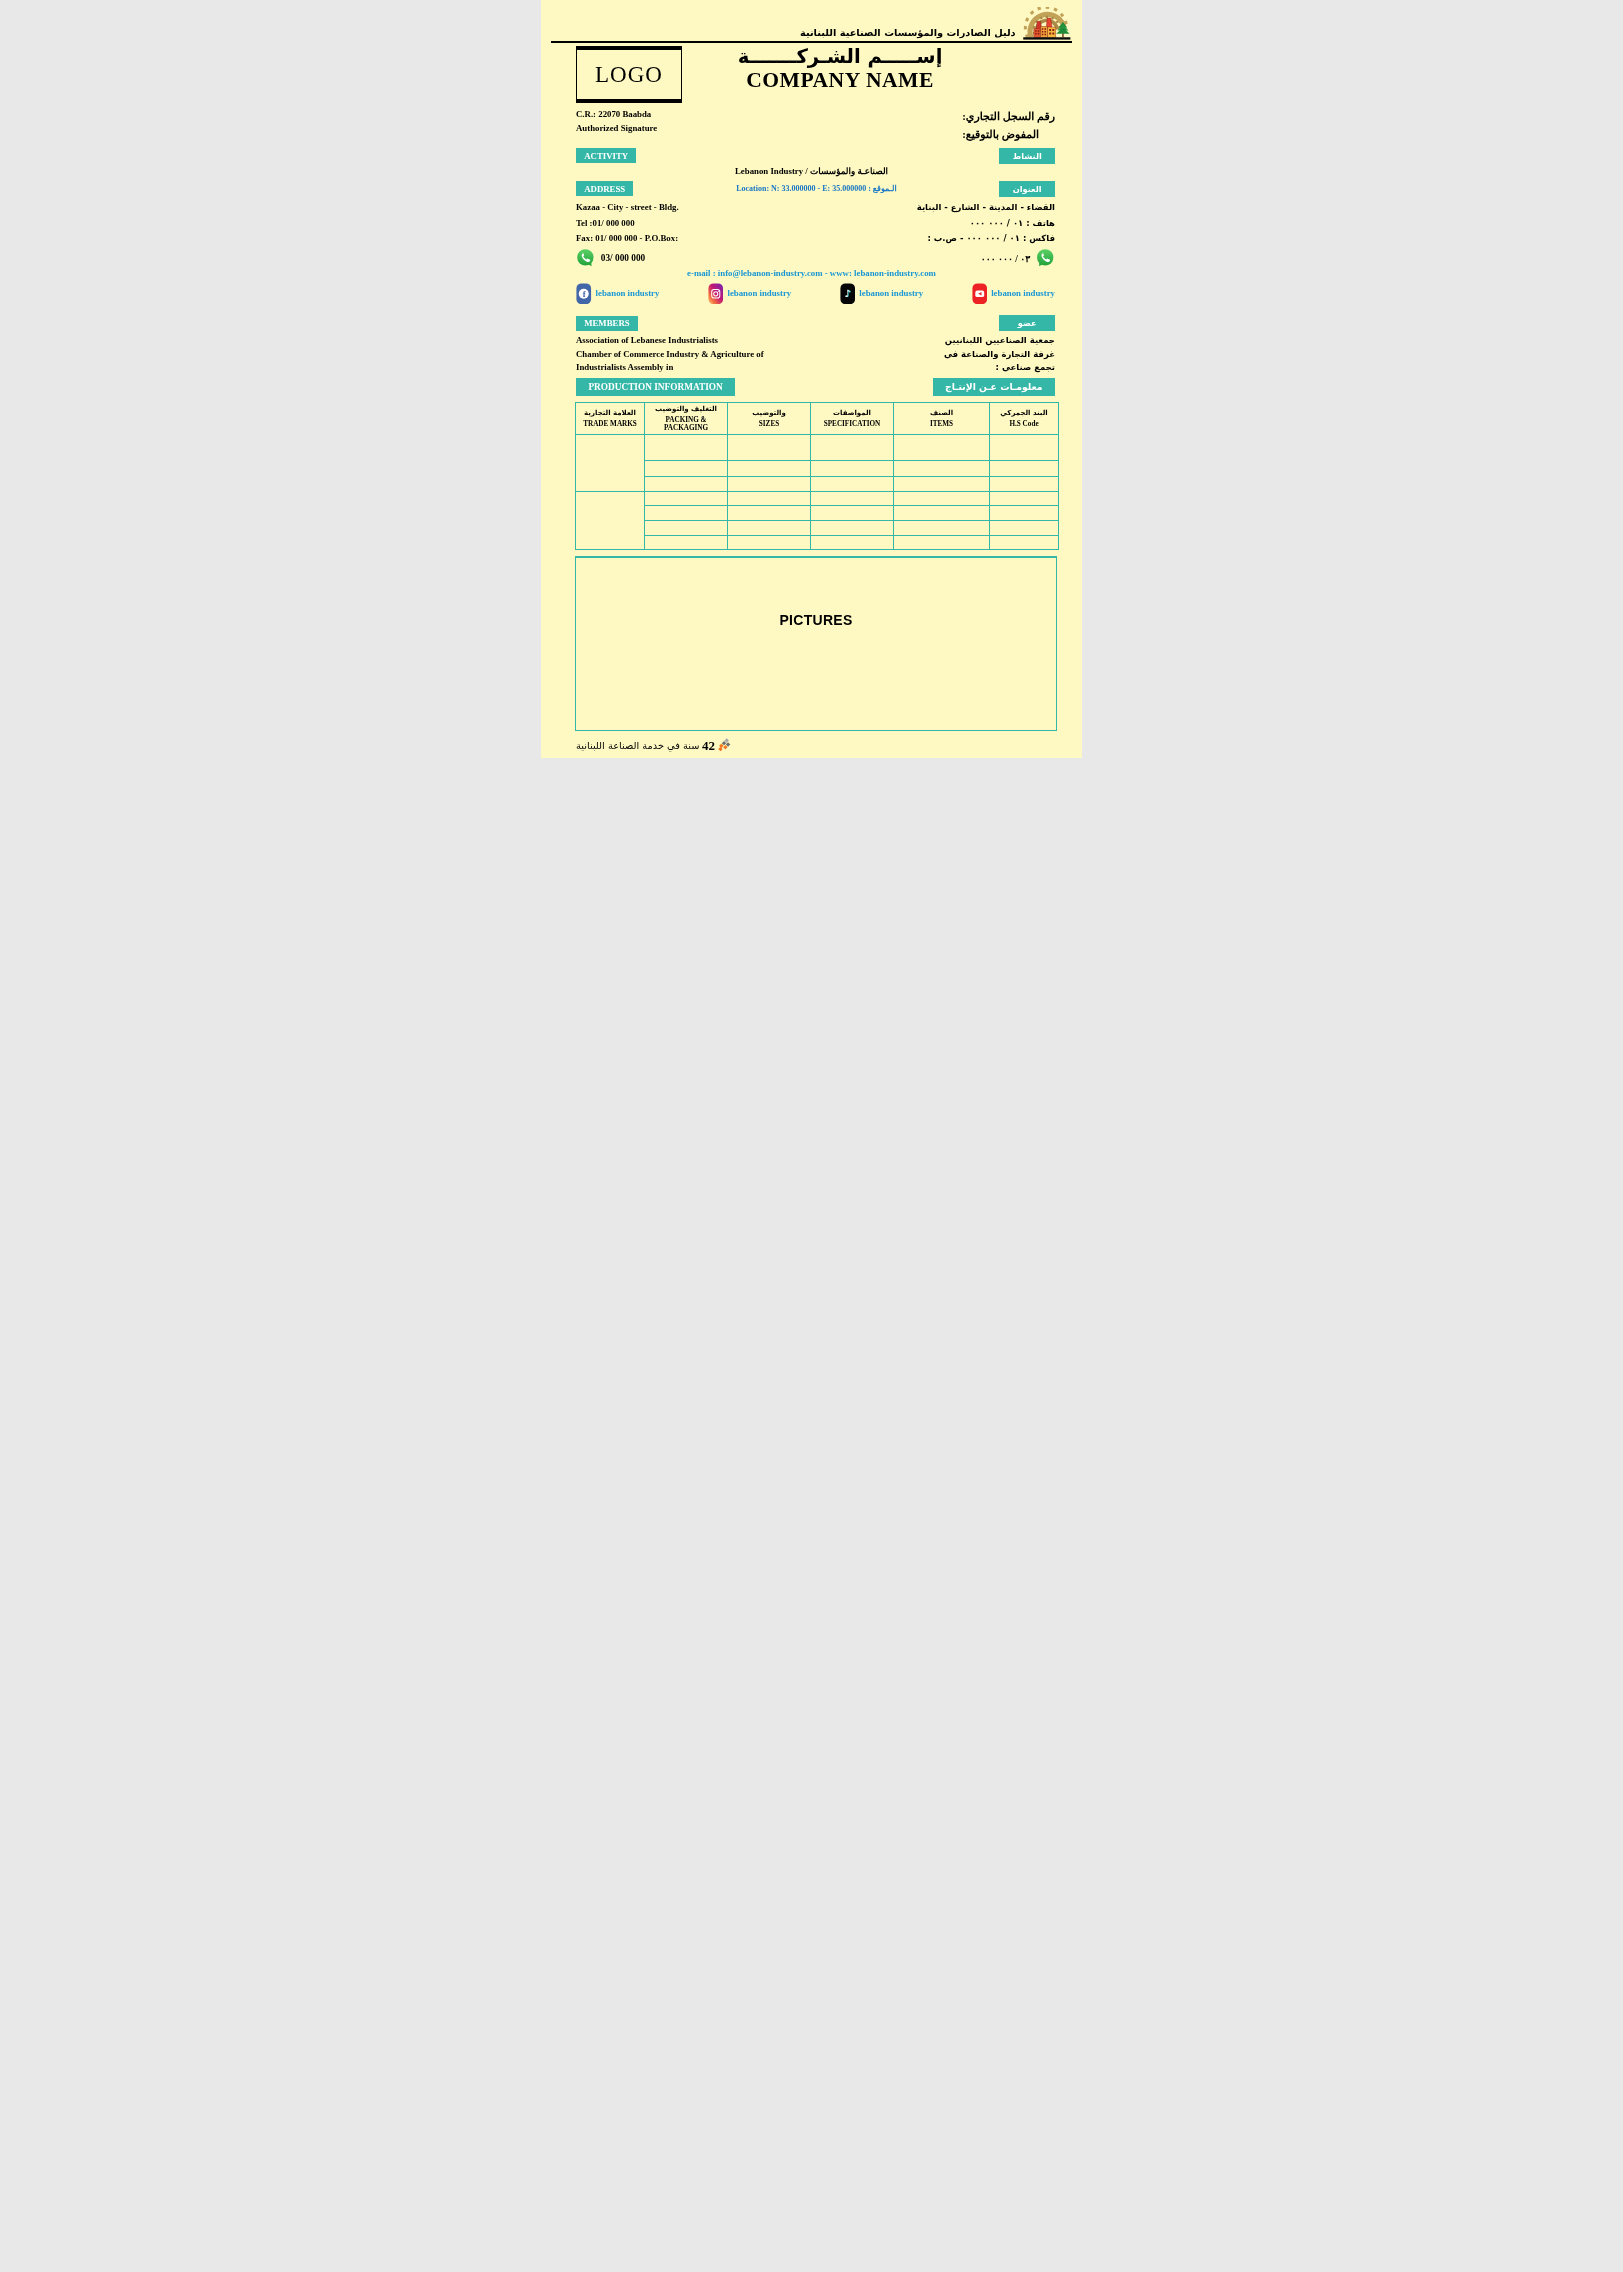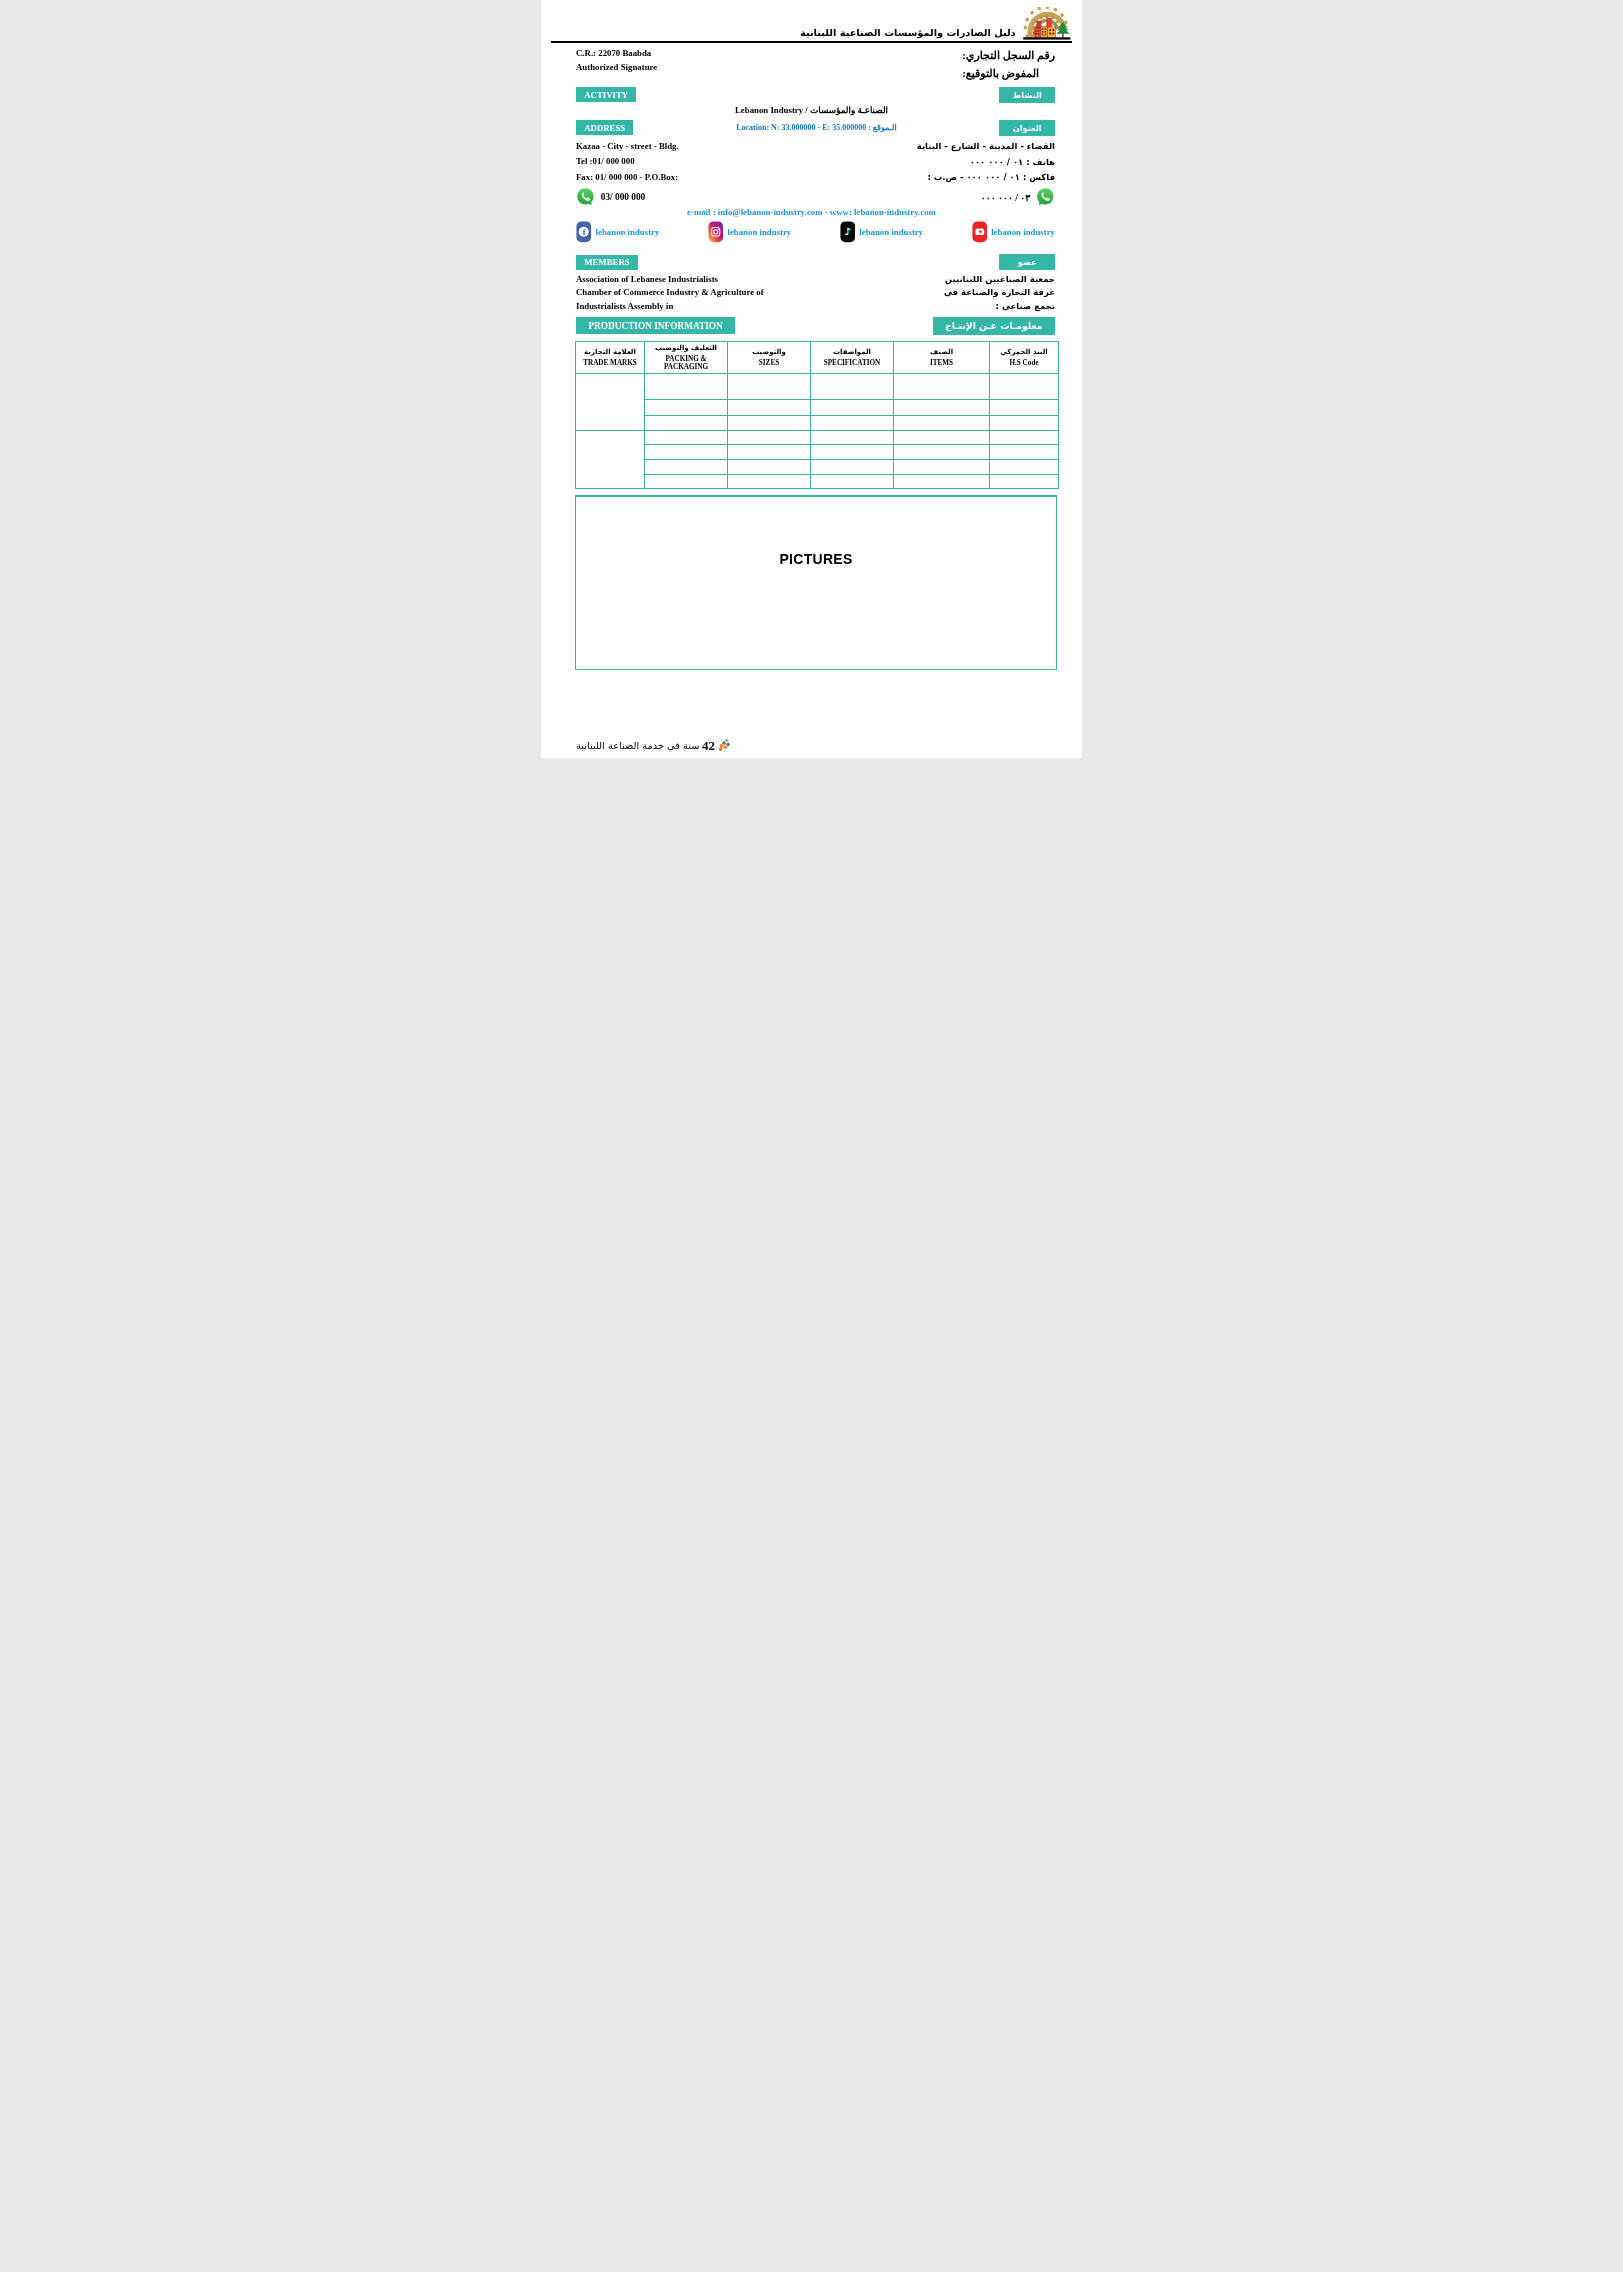--- a/index.html
+++ b/index.html
@@ -1,17 +1,17 @@
 <!DOCTYPE html>
 <html style="font-size:8.2px"><head>
 <meta charset="utf-8">
 <style>
   html,body{margin:0;padding:0;background:#e8e8e8;}
   .page{
-    width:541px;height:758px;margin:0 auto;background:#ffffff;
+    width:541px;height:758px;margin:0 auto;background:#fef9c3;
     position:relative;overflow:hidden;
     font-family:"Liberation Serif","DejaVu Serif",serif;color:#000;
   }
   
   .masthead{display:flex;justify-content:flex-end;align-items:flex-end;gap:5.2px;padding:4.1px 7.2px 0 0;height:36px;}
   .masthead-title{font-family:"DejaVu Sans",sans-serif;font-weight:bold;font-size:9.8px;padding-bottom:2.1px;direction:rtl;}
   .top-rule{height:2.6px;background:#000;margin:0.5px 10.3px 0 10.3px;}
   
   .identity{display:flex;margin:3.1px 27px 0 35px;height:58px;}
   .logo-box{
@@ -106,20 +106,27 @@
         <rect x="101" y="64" width="4" height="13" fill="#7a4a21"></rect>
         <polygon points="103,38 114,52 92,52" fill="#1f8b3a"></polygon>
         <polygon points="103,44 117,60 89,60" fill="#27963f"></polygon>
         <polygon points="103,52 120,68 86,68" fill="#1f8b3a"></polygon>
         <rect x="2" y="77" width="120" height="6" fill="#0d0d0d"></rect>
       </svg>
     </span>
   </header>
   <div class="top-rule"></div>
 
+  <section class="identity">
+    <div class="logo-box">LOGO</div>
+    <div class="company-names">
+      <div class="company-name-ar">إســـــم الشـركـــــــة</div>
+      <div class="company-name-en">COMPANY NAME</div>
+    </div>
+  </section>
 
   <section class="cr-row">
     <div class="cr-left">
       <div>C.R.: 22070 Baabda</div>
       <div>Authorized Signature</div>
     </div>
     <div class="cr-right">
       <div>رقم السجل التجاري:</div>
       <div>المفوض بالتوقيع:</div>
     </div>

